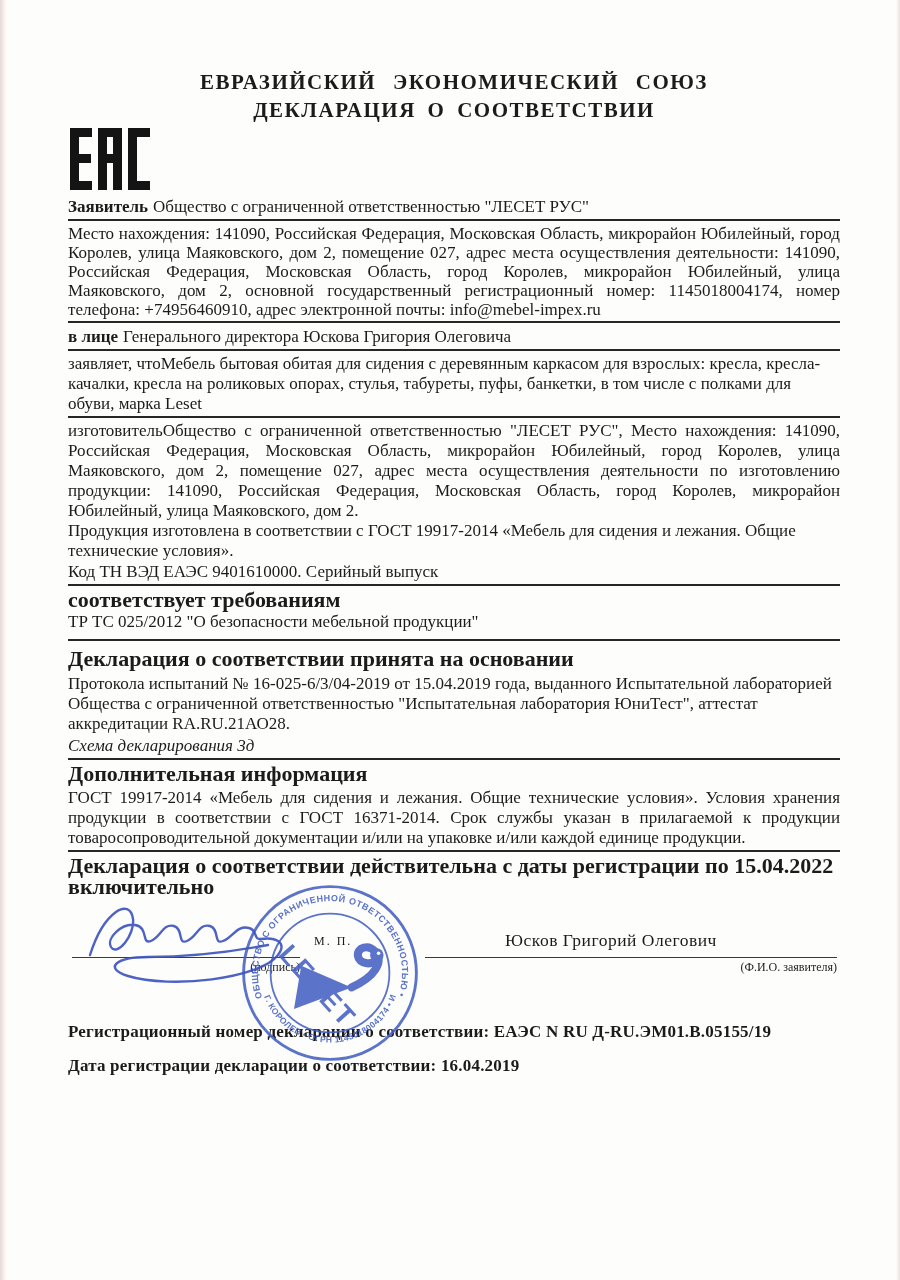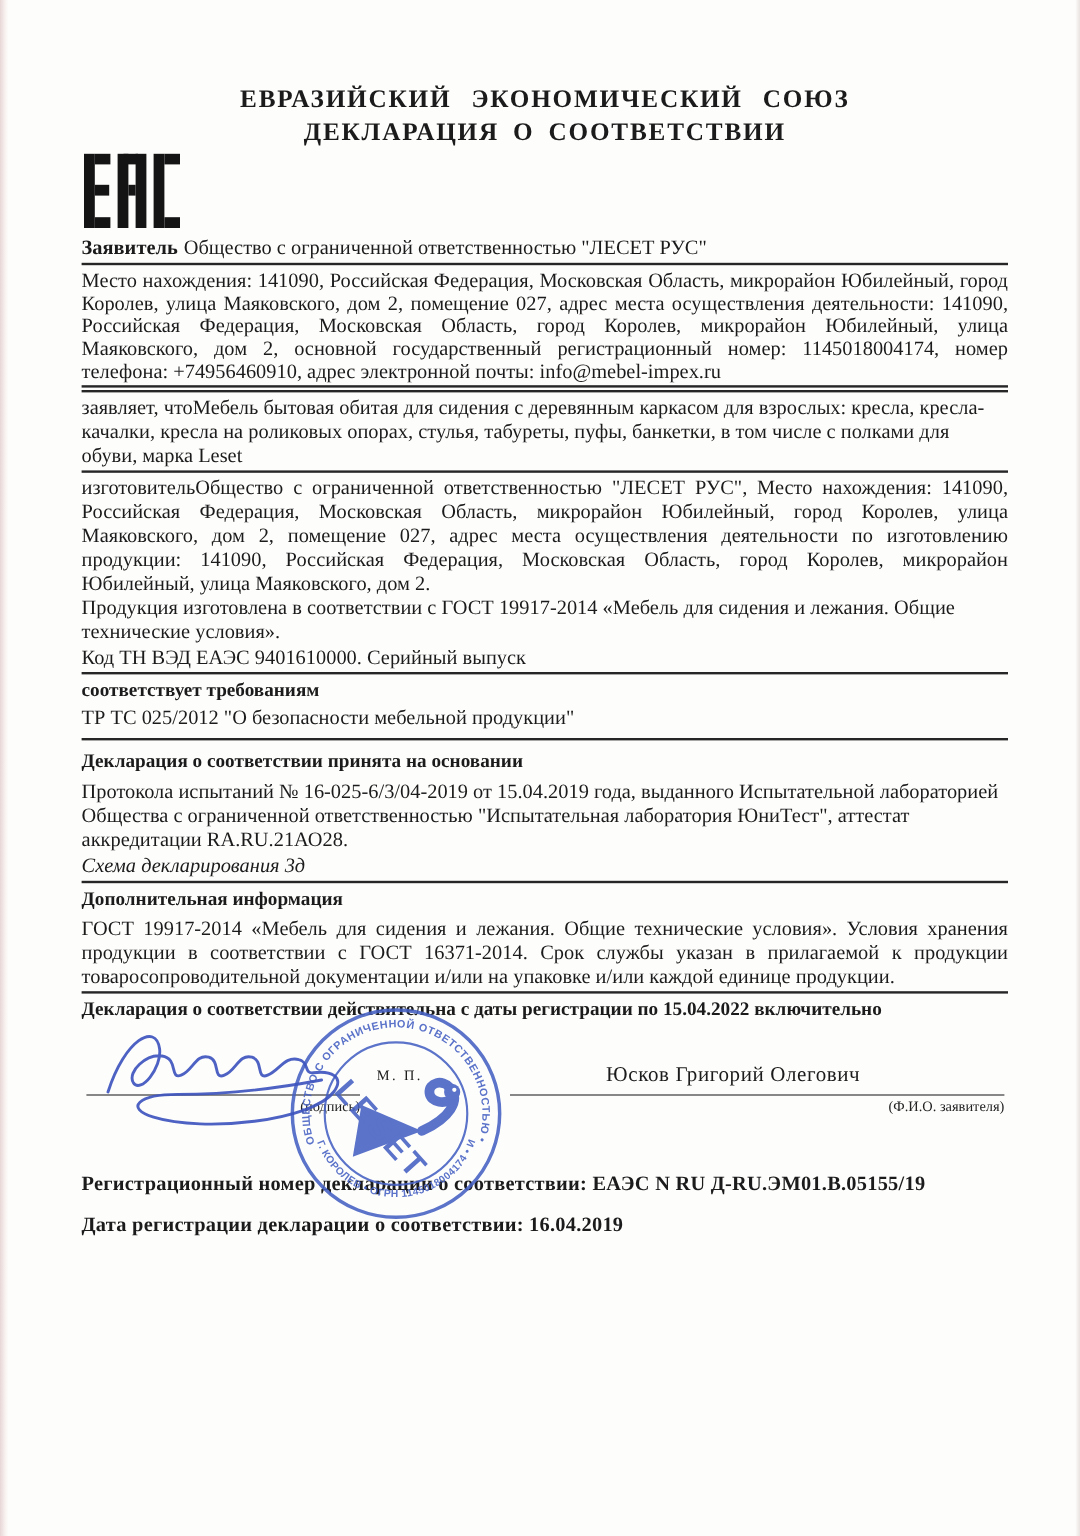--- a/index.html
+++ b/index.html
@@ -24,21 +24,21 @@
   .content{position:absolute;left:68px;top:0;width:772px;}
   .title1{margin:70px 0 0 0;text-align:center;font-size:21px;font-weight:bold;letter-spacing:1.5px;word-spacing:10px;line-height:24px;}
   .title2{margin:4px 0 0 0;text-align:center;font-size:21px;font-weight:bold;letter-spacing:1.5px;word-spacing:5px;line-height:24px;}
   .eac{display:block;margin:6px 0 0 2px;}
   .row{font-size:17px;line-height:21px;}
   .row .lbl{font-weight:bold;margin-right:5px;}
   .rule{border-top:2px solid #262626;height:0;margin-top:2px;}
   .para{font-size:17px;line-height:20px;margin:3px 0 0 0;}
   .para.tight{line-height:19px;}
   .para.just{text-align:justify;}
-  .bold-line{font-size:16px;line-height:21px;font-weight:bold;margin:3px 0 0 0;}
+  .bold-line{font-size:22px;line-height:21px;font-weight:bold;margin:3px 0 0 0;}
   .applicant{margin-top:6px;}
   .sig-area{position:relative;margin-top:4px;height:110px;}
   .sig-line{position:absolute;border-top:1.5px solid #3a3a3a;height:0;}
   .sig-line.left{left:4px;top:56px;width:228px;}
   .sig-line.right{left:357px;top:56px;width:412px;}
   .caption{position:absolute;font-size:12px;color:#222;text-align:right;}
   .caption.podpis{left:4px;top:59px;width:228px;}
   .caption.fio{left:357px;top:59px;width:412px;}
   .mp{position:absolute;left:246px;top:33px;font-size:12px;letter-spacing:2px;}
   .fio-name{position:absolute;left:337px;top:29px;width:412px;text-align:center;font-size:17.5px;letter-spacing:0.5px;}
@@ -74,20 +74,23 @@
     </svg>
 
     <div class="row applicant">
       <span class="lbl">Заявитель</span><span>Общество с ограниченной ответственностью "ЛЕСЕТ РУС"</span>
     </div>
     <div class="rule"></div>
 
     <div class="para tight just">Место нахождения: 141090, Российская Федерация, Московская Область, микрорайон Юбилейный, город Королев, улица Маяковского,  дом 2, помещение 027, адрес места осуществления деятельности: 141090, Российская Федерация, Московская Область, город Королев, микрорайон Юбилейный, улица Маяковского,  дом 2, основной государственный регистрационный номер: 1145018004174, номер телефона: +74956460910, адрес электронной почты: info@mebel-impex.ru</div>
     <div class="rule"></div>
 
+    <div class="row" style="margin-top:3px;">
+      <span class="lbl">в лице</span><span>Генерального директора Юскова Григория Олеговича</span>
+    </div>
     <div class="rule"></div>
 
     <div class="para">
       <span class="lbl">заявляет, что</span><span>Мебель бытовая обитая для сидения с деревянным каркасом  для взрослых: кресла, кресла-качалки,  кресла на роликовых опорах, стулья,  табуреты,  пуфы,  банкетки,  в том числе с полками для обуви, марка Leset</span>
     </div>
     <div class="rule"></div>
 
     <div class="para just">
       <span class="lbl">изготовитель</span><span>Общество с ограниченной ответственностью "ЛЕСЕТ РУС", Место нахождения: 141090, Российская Федерация, Московская Область, микрорайон Юбилейный, город Королев, улица Маяковского, дом 2, помещение 027, адрес места осуществления деятельности по изготовлению продукции: 141090, Российская Федерация, Московская Область, город Королев, микрорайон Юбилейный, улица Маяковского, дом 2.</span>
     </div>

